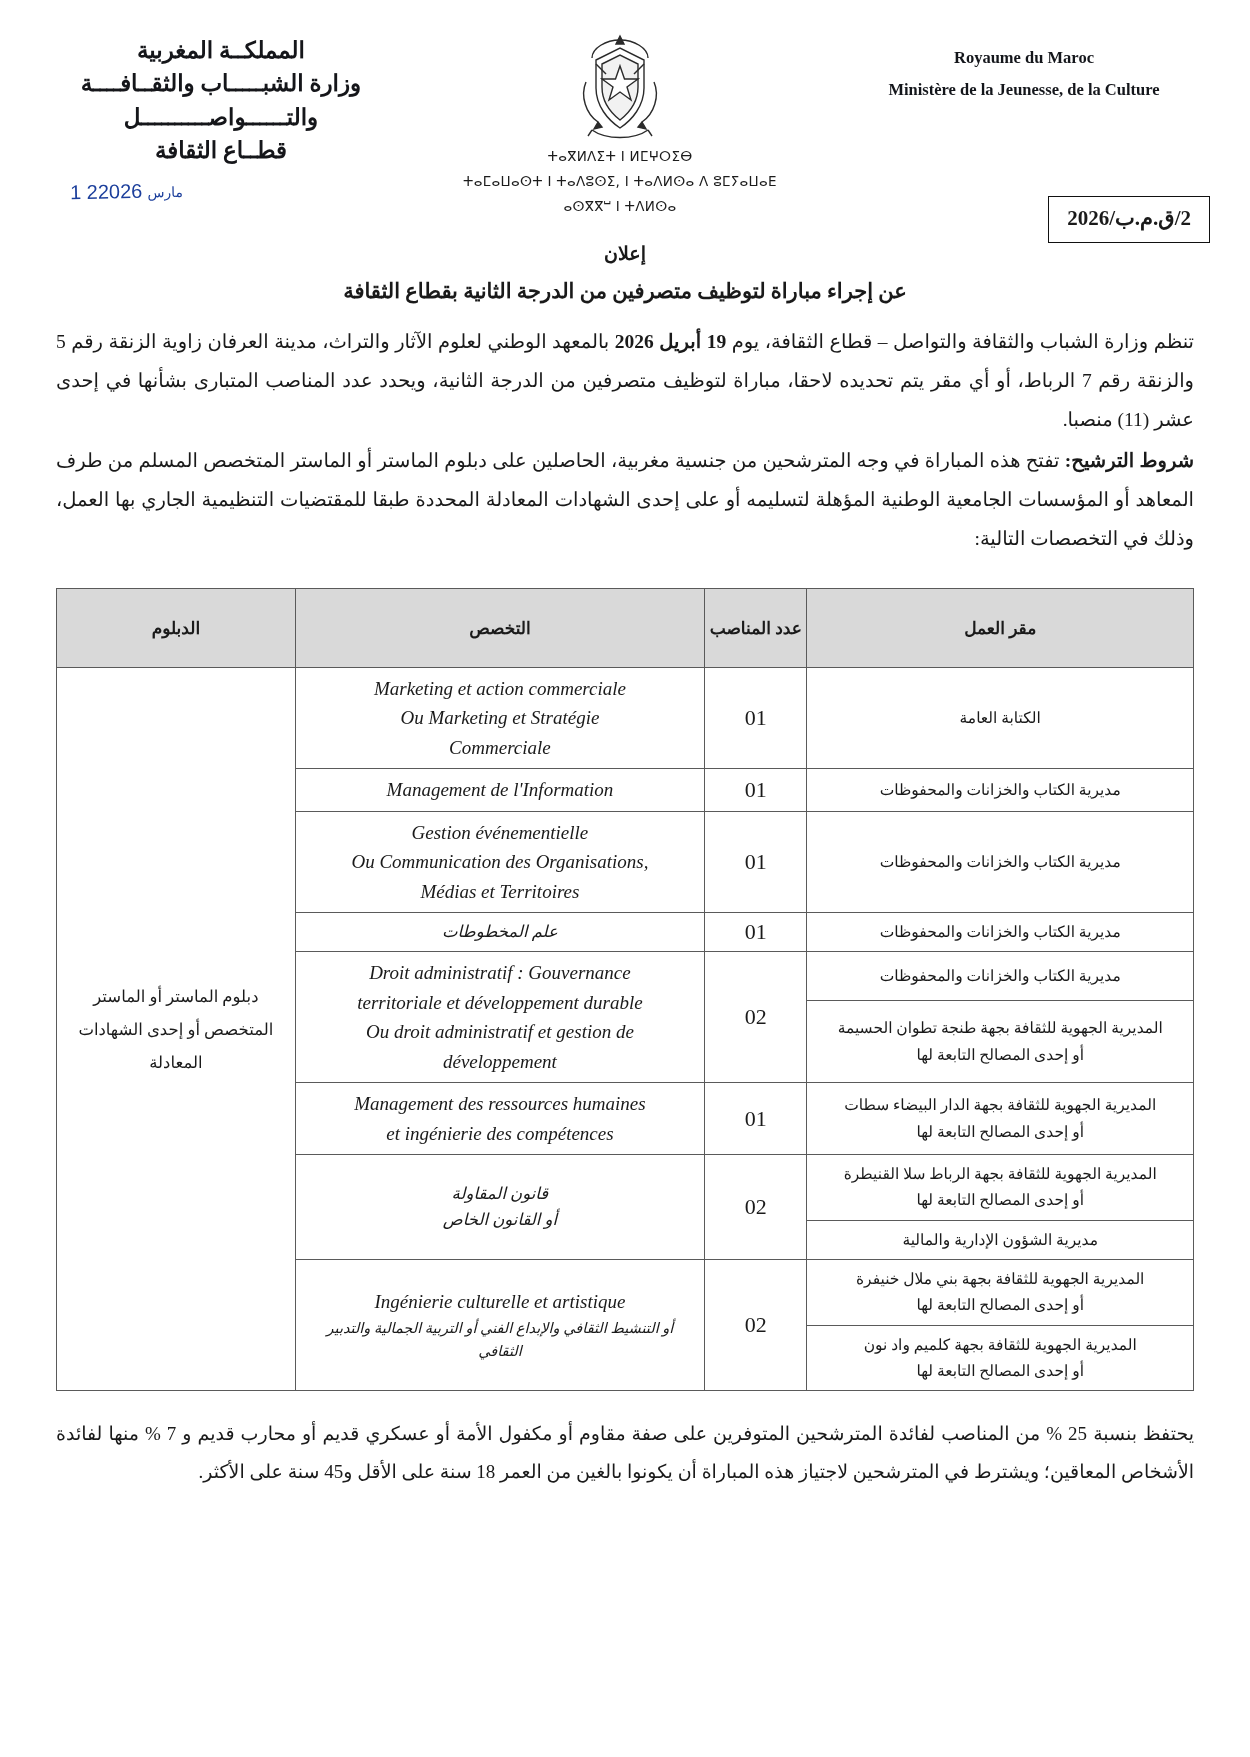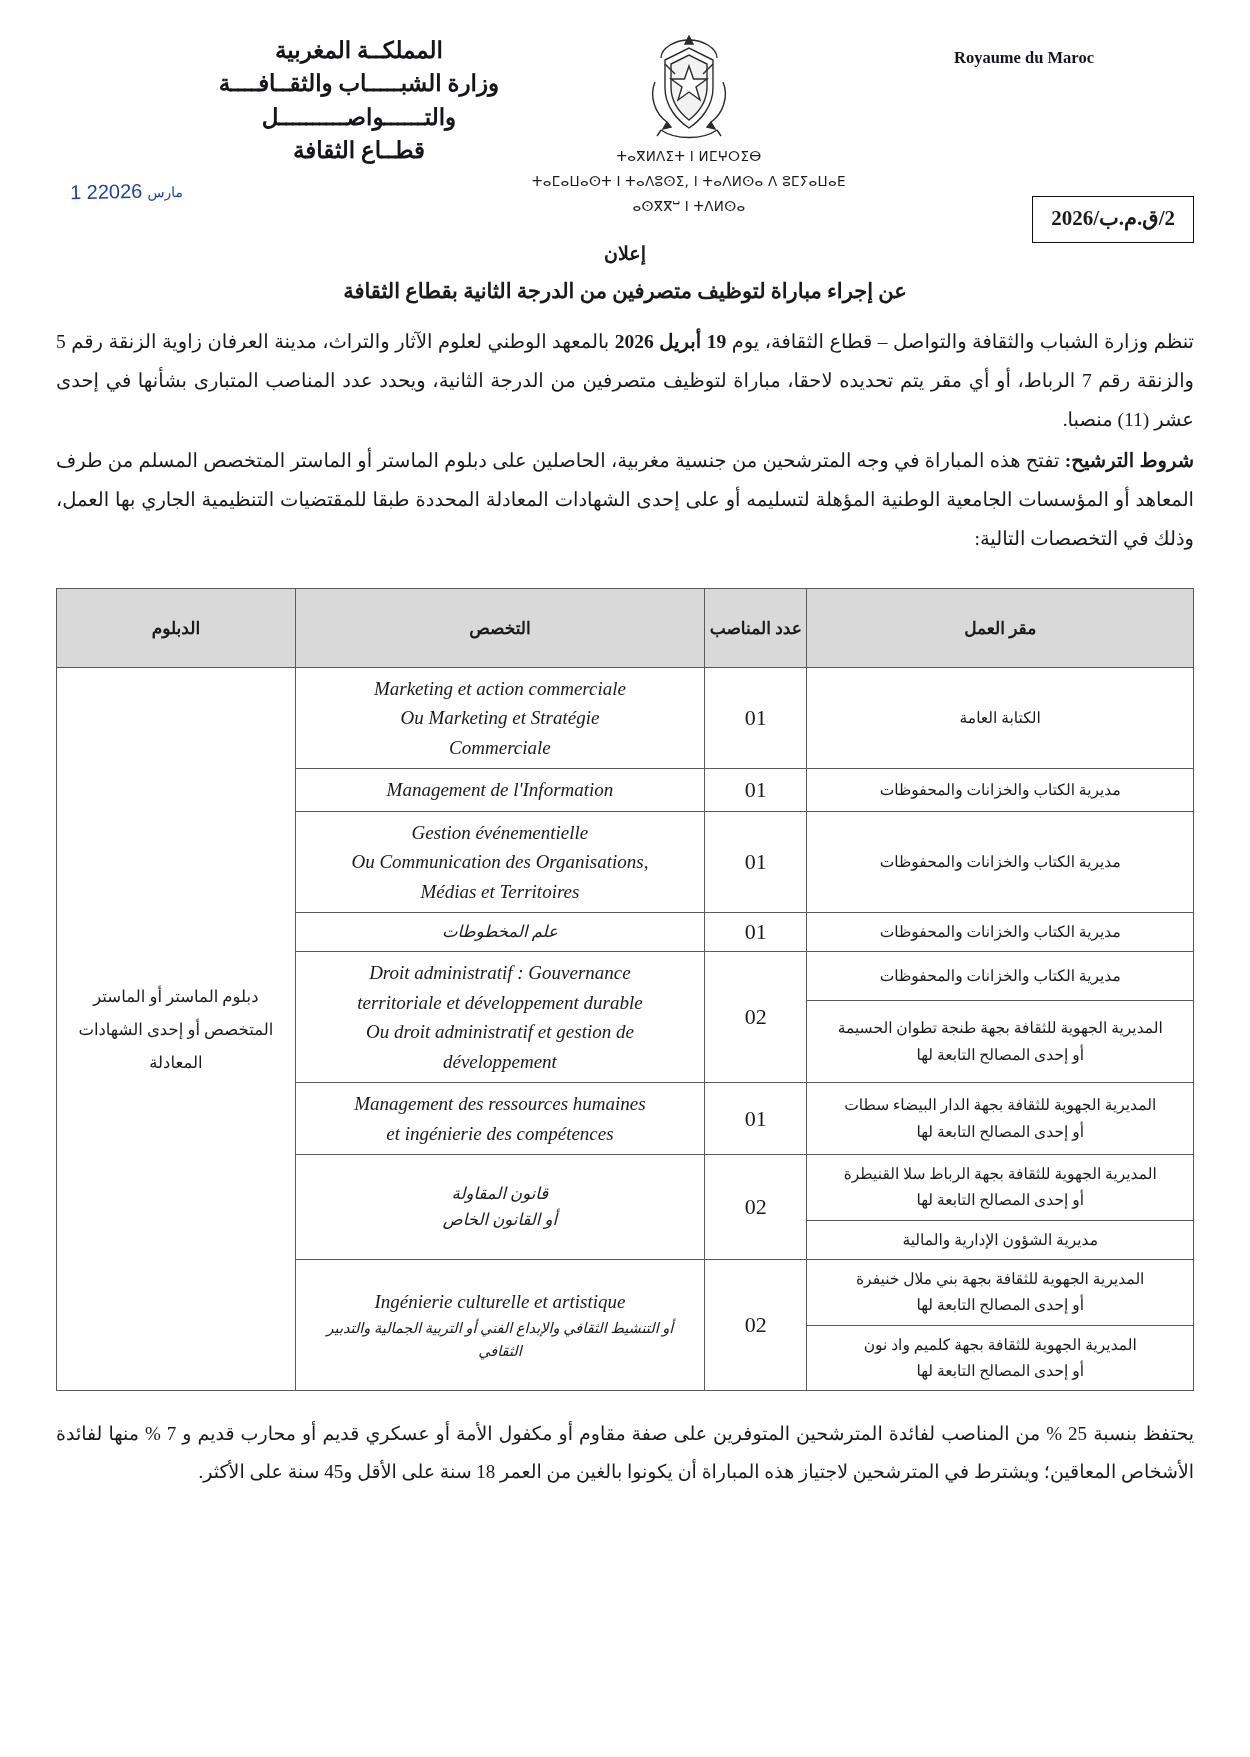--- a/index.html
+++ b/index.html
@@ -20,21 +20,21 @@
     inset: 0;
     padding: 28px 56px 20px 56px;
     box-sizing: border-box;
   }
 
   
   .header {
     display: flex;
     flex-direction: row-reverse;
     align-items: flex-start;
-    justify-content: flex-end;
+    justify-content: space-between;
     height: 170px;
     position: relative;
   }
   .header-ar {
     width: 330px;
     text-align: center;
     direction: rtl;
     padding-top: 6px;
   }
   .header-ar .line {
@@ -97,21 +97,21 @@
     letter-spacing: 1px;
     transform: rotate(-1.2deg);
     white-space: nowrap;
   }
   .date-stamp .num { font-size: 20px; }
   .date-stamp .mon { font-size: 14px; margin: 0 5px; }
 
   
   .ref-box {
     position: absolute;
-    right: 56px;
+    right: 40px;
     top: 196px;
     border: 1.6px solid #111;
     padding: 9px 18px 11px 18px;
     font-size: 21px;
     font-weight: bold;
     direction: rtl;
     letter-spacing: 0.5px;
   }
 
   
@@ -242,20 +242,21 @@
           <path d="M76 100 L80 106"></path>
         </g>
       </svg>
       <div class="tifinagh">ⵜⴰⴳⵍⴷⵉⵜ ⵏ ⵍⵎⵖⵔⵉⴱ</div>
       <div class="tifinagh">ⵜⴰⵎⴰⵡⴰⵙⵜ ⵏ ⵜⴰⴷⵓⵙⵉ, ⵏ ⵜⴰⴷⵍⵙⴰ ⴷ ⵓⵎⵢⴰⵡⴰⴹ</div>
       <div class="tifinagh">ⴰⵙⴳⴳⵯ ⵏ ⵜⴷⵍⵙⴰ</div>
     </div>
 
     <div class="header-fr">
       <div class="line">Royaume du Maroc</div>
+      <div class="line">Ministère de la Jeunesse, de la Culture</div>
     </div>
 
     <div class="date-stamp">
       <span class="num">1 2</span><span class="mon">مارس</span><span class="num">2026</span>
     </div>
   </div>
 
   <div class="ref-box">2/ق.م.ب/2026</div>
 
   <div class="title-block">

